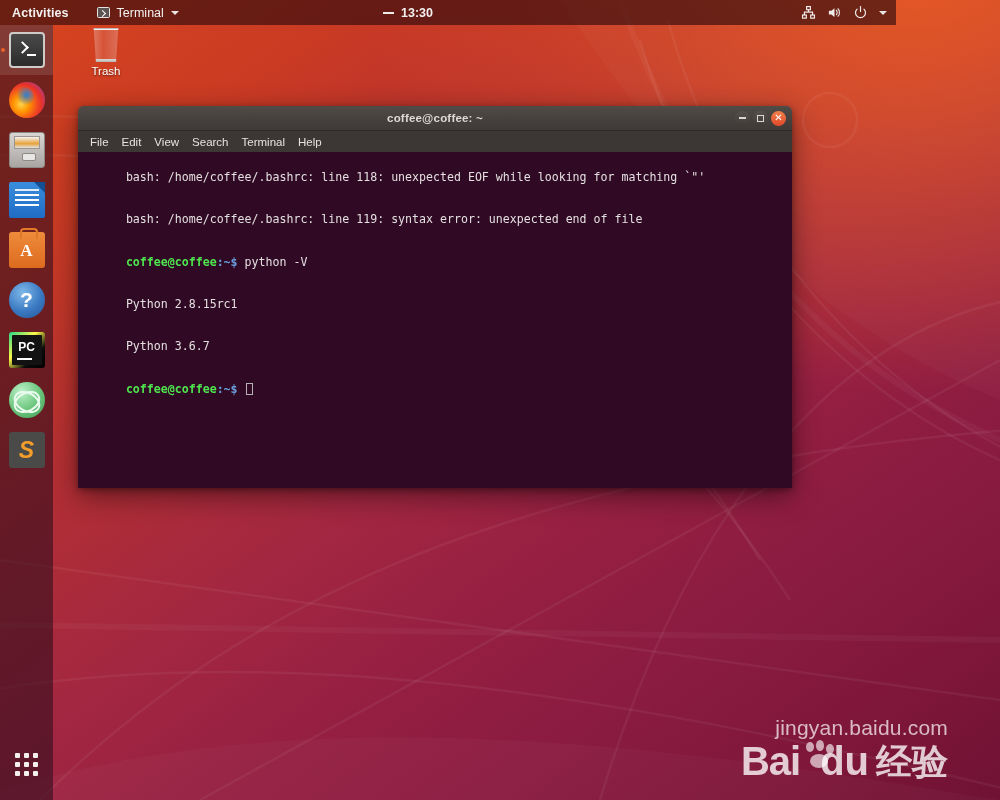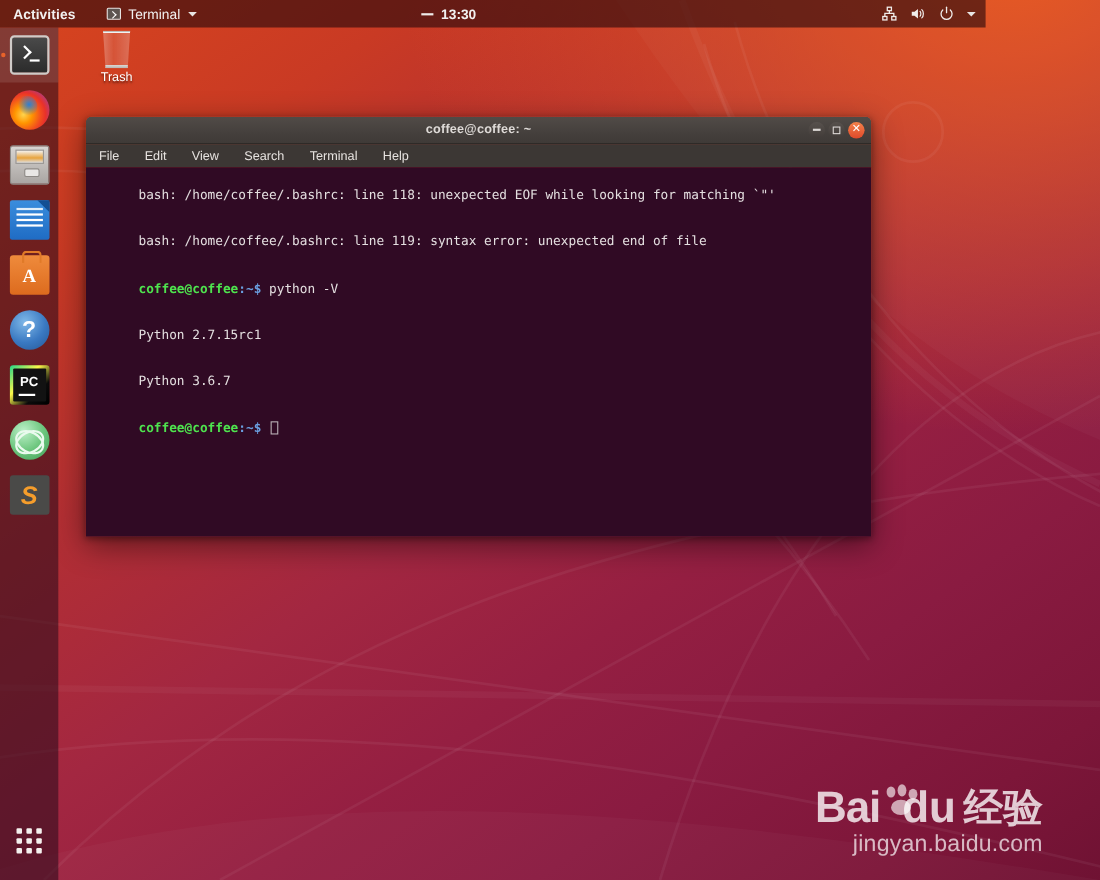--- a/index.html
+++ b/index.html
@@ -233,21 +233,21 @@
           background:linear-gradient(180deg,#57514d,#413b38); }
   .wbtn.close { background:linear-gradient(180deg,#f4814a,#df492a); }
   .wbtn .g { position:absolute; inset:0; display:flex; align-items:center; justify-content:center;
              color:#e6e2df; font-size:10px; line-height:1; }
   .wbtn.close .g { color:#fff; font-size:10px; }
   .wmin { width:7px; height:1.5px; background:#dcd8d5; }
   .wmax { width:7px; height:7px; border:1.5px solid #dcd8d5; }
 
   #menubar {
     height:21px; flex:0 0 21px; background:#3c3734;
-    display:flex; align-items:center; padding-left:6px; gap:11px;
+    display:flex; align-items:center; padding-left:6px; gap:1px;
   }
   .menu-item {
     color:#e6e2df; font-size:11.5px; padding:2px 6px; border-radius:2px; cursor:pointer;
   }
 
   #term-body {
     flex:1; background:#300a24; padding:4px 6px 16px 6px; overflow:hidden;
     font-family:"DejaVu Sans Mono","Liberation Mono",monospace;
     font-size:11.6px; line-height:14.1px; color:#e4dfe0;
   }
@@ -429,37 +429,37 @@
     <div class="tline">
       <span class="c-white">bash: /home/coffee/.bashrc: line 118: unexpected EOF while looking for matching `"'</span>
     </div>
     <div class="tline">
       <span class="c-white">bash: /home/coffee/.bashrc: line 119: syntax error: unexpected end of file</span>
     </div>
     <div class="tline">
       <span class="c-user">coffee@coffee</span><span class="c-path">:~$</span><span class="c-white"> python -V</span>
     </div>
     <div class="tline">
-      <span class="c-white">Python 2.7.15rc1</span>
+      <span class="c-white">Python 2.8.15rc1</span>
     </div>
     <div class="tline">
       <span class="c-white">Python 3.6.7</span>
     </div>
     <div class="tline">
       <span class="c-user">coffee@coffee</span><span class="c-path">:~$</span><span class="c-white"> </span><span class="cursor-blk"></span>
     </div>
   </div>
 </div>
 
 <div id="watermark">
+  <div id="wm-url">jingyan.baidu.com</div>
   <div id="wm-top">
     <span id="wm-bai">Bai</span>
     <span id="wm-paw">
       <i style="left:4px;  top:2px;  width:8px;  height:10px;"></i>
       <i style="left:14px; top:0px;  width:8px;  height:11px;"></i>
       <i style="left:24px; top:4px;  width:8px;  height:10px;"></i>
       <i style="left:8px;  top:14px; width:18px; height:14px;"></i>
     </span>
     <span id="wm-du">du</span>
     <span id="wm-cn">经验</span>
   </div>
-  <div id="wm-url">jingyan.baidu.com</div>
 </div>
 
 </body></html>

